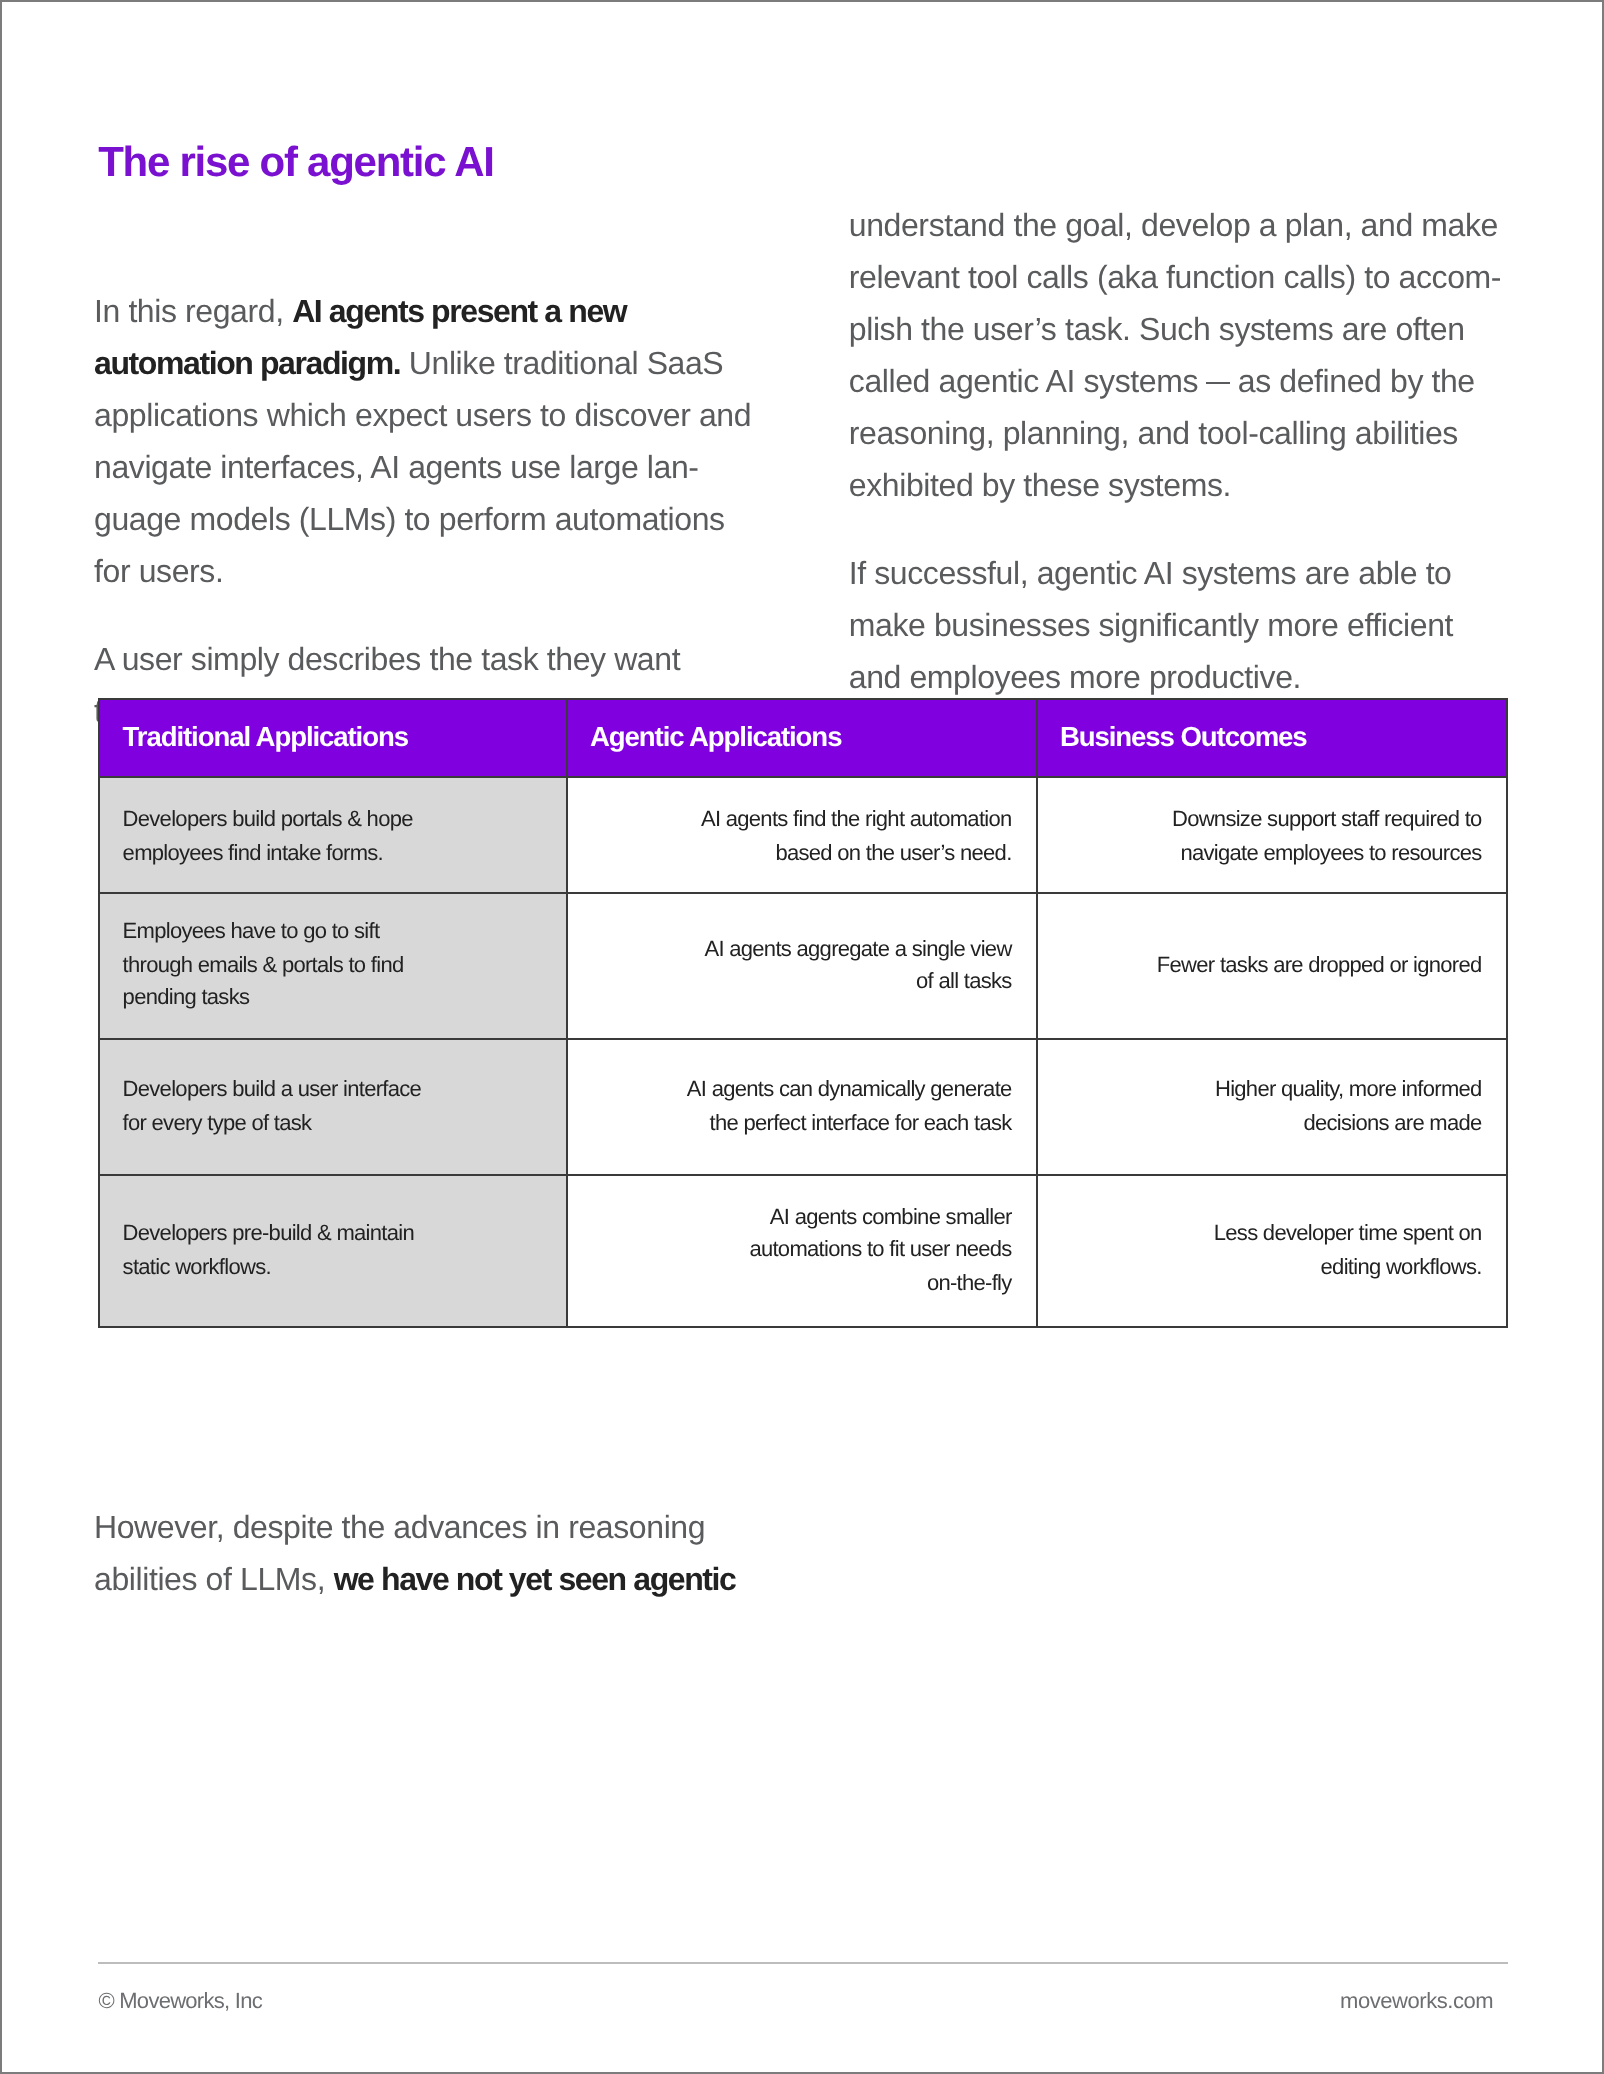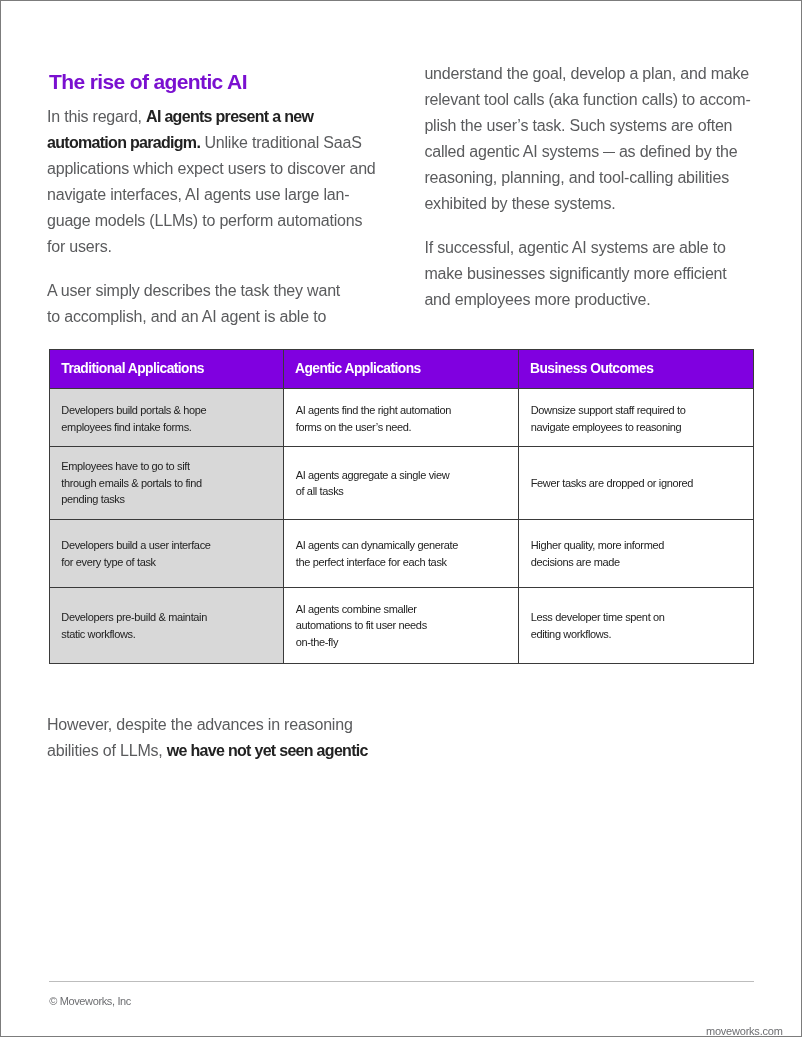--- a/index.html
+++ b/index.html
@@ -48,20 +48,21 @@
     white-space:nowrap;
   }
   .bodytext {
     position:absolute;
     color:var(--body-gray);
     font-size:16px;
     line-height:26px;
     font-weight:400;
     letter-spacing:-0.2px;
     white-space:nowrap;
+    margin-top:40px;
   }
   .bodytext b { color:var(--bold-ink); font-weight:700; letter-spacing:-0.7px; }
   .emdash { display:inline-block; width:11.4px; height:1em; line-height:1em; overflow:visible; letter-spacing:0; position:relative; vertical-align:baseline; font-size:0; }
   .emdash::after { content:""; position:absolute; left:0; top:-4.6px; width:11.4px; height:0; border-top:1.3px solid currentColor; }
   .colL { left:47.0px; top:103.5px; }
   .colR { left:424.4px; top:60.6px; }
   .pgap { display:block; height:18px; }
 
   table.t {
     position:absolute;
@@ -94,39 +95,39 @@
     height:38.6px;
     text-align:left;
     font-size:13.8px;
     line-height:38.6px;
     letter-spacing:-0.55px;
     padding:0 12px 0 11.2px;
     vertical-align:top;
   }
   table.t td.c1 { background:var(--col1-fill); padding-left:11.0px; }
   table.t th:first-child { padding-left:11.0px; }
-  table.t td.c2, table.t td.c3 { background:var(--cell-fill); }
+  table.t td.c2, table.t td.c3 { background:var(--cell-fill);text-align:right; }
   table.t td span { white-space:nowrap; display:block; }
 
   .para2 { left:47.0px; top:712px; }
   .rule {
     position:absolute;
     left:48.6px; top:980.6px; width:705.5px;
     border-top:1.2px solid var(--footer-rule);
   }
   .foot {
     position:absolute;
     top:995.2px;
     font-size:11px;
     letter-spacing:-0.36px;
     color:var(--footer-ink);
     white-space:nowrap;
   }
   .footL { left:49.2px; }
-  .footR { left:706px; letter-spacing:-0.22px;margin-top:30px; }
+  .footR { left:670px; letter-spacing:-0.22px; }
 </style>
 </head>
 <body>
 
 <div class="page">
   <div class="page-border"></div>
   <div class="h1">The rise of agentic AI</div>
   <div class="bodytext colL"><span>In this regard, </span><b>AI agents present a new</b><br><b>automation paradigm.</b><span> Unlike traditional SaaS</span><br><span>applications which expect users to discover and</span><br><span>navigate interfaces, AI agents use large lan-</span><br><span>guage models (LLMs) to perform automations</span><br><span>for users.</span><span class="pgap"></span><span>A user simply describes the task they want</span><br><span>to accomplish, and an AI agent is able to</span></div>
   <div class="bodytext colR"><span>understand the goal, develop a plan, and make</span><br><span>relevant tool calls (aka function calls) to accom-</span><br><span>plish the user’s task. Such systems are often</span><br><span>called agentic AI systems <span class="emdash">—</span> as defined by the</span><br><span>reasoning, planning, and tool-calling abilities</span><br><span>exhibited by these systems.</span><span class="pgap"></span><span>If successful, agentic AI systems are able to</span><br><span>make businesses significantly more efficient</span><br><span>and employees more productive.</span></div>
   <table class="t">
@@ -143,25 +144,25 @@
         </tr>
       </thead>
     <tbody>
         <tr class="r1">
           <td class="c1">
             <span>Developers build portals &amp; hope</span>
             <span>employees find intake forms.</span>
           </td>
           <td class="c2">
             <span>AI agents find the right automation</span>
-            <span>forms on the user’s need.</span>
+            <span>based on the user’s need.</span>
           </td>
           <td class="c3">
             <span>Downsize support staff required to</span>
-            <span>navigate employees to reasoning</span>
+            <span>navigate employees to resources</span>
           </td>
         </tr>
         <tr class="r2">
           <td class="c1">
             <span>Employees have to go to sift</span>
             <span>through emails &amp; portals to find</span>
             <span>pending tasks</span>
           </td>
           <td class="c2">
             <span>AI agents aggregate a single view</span>

